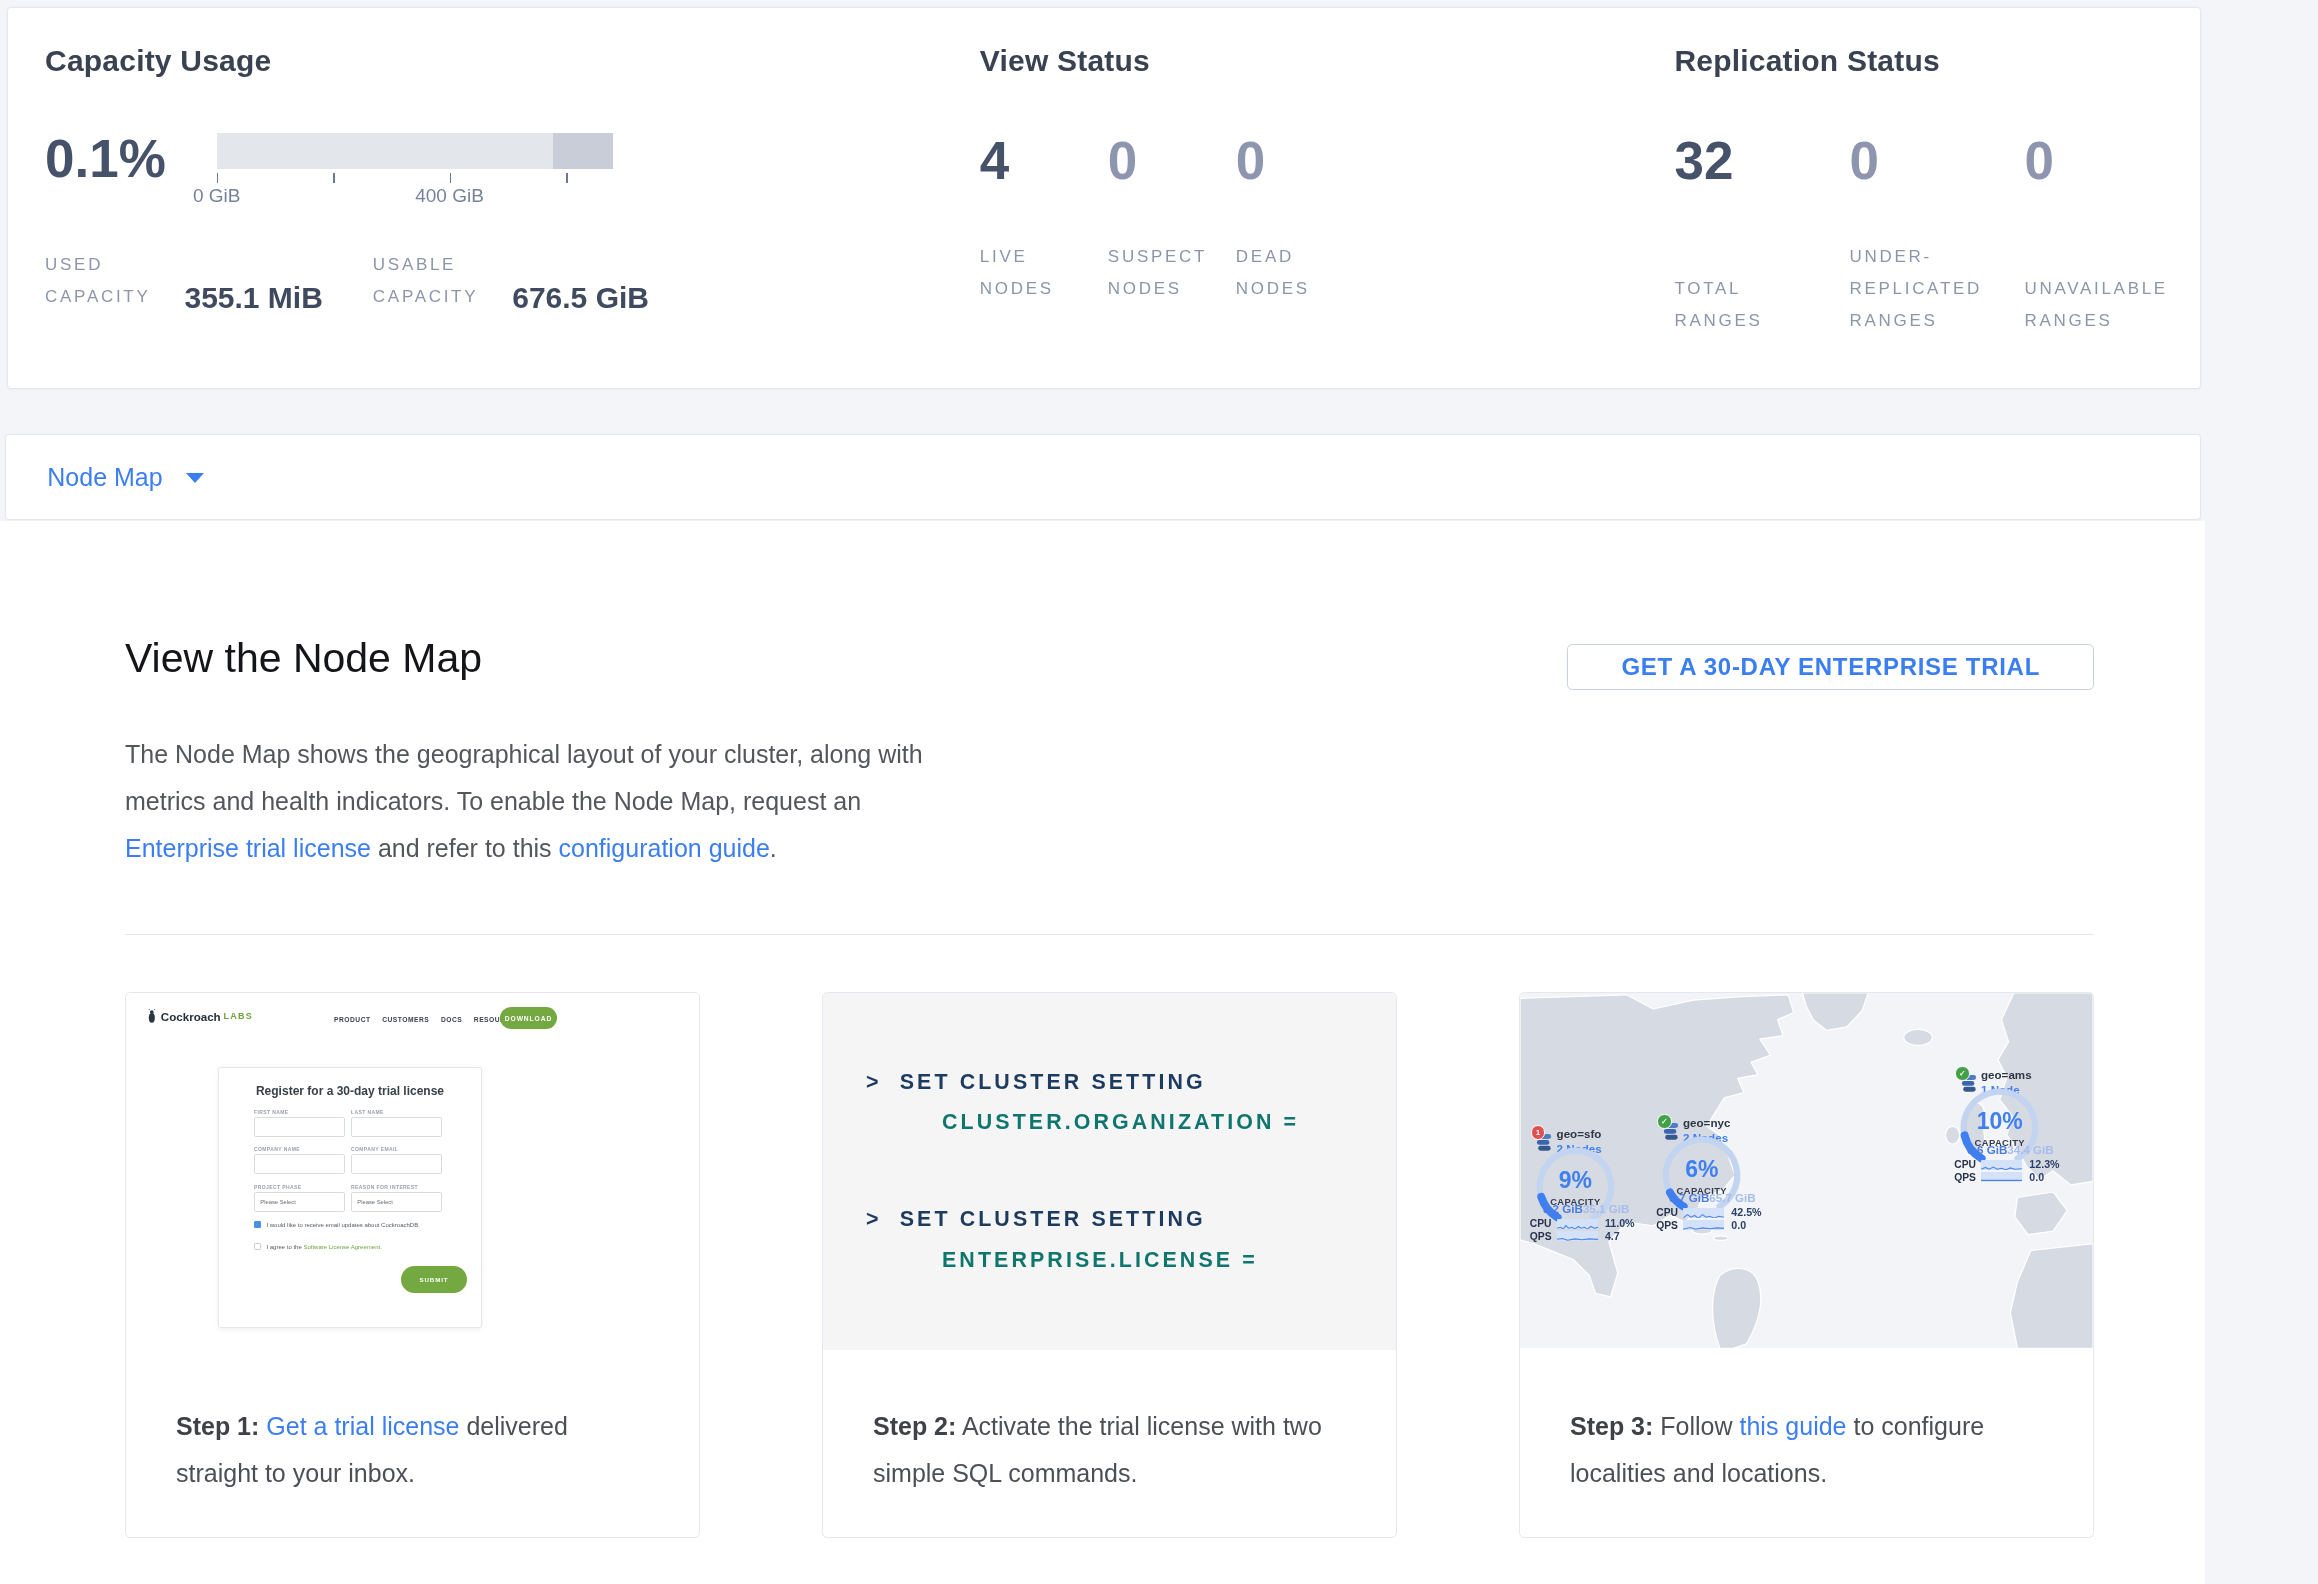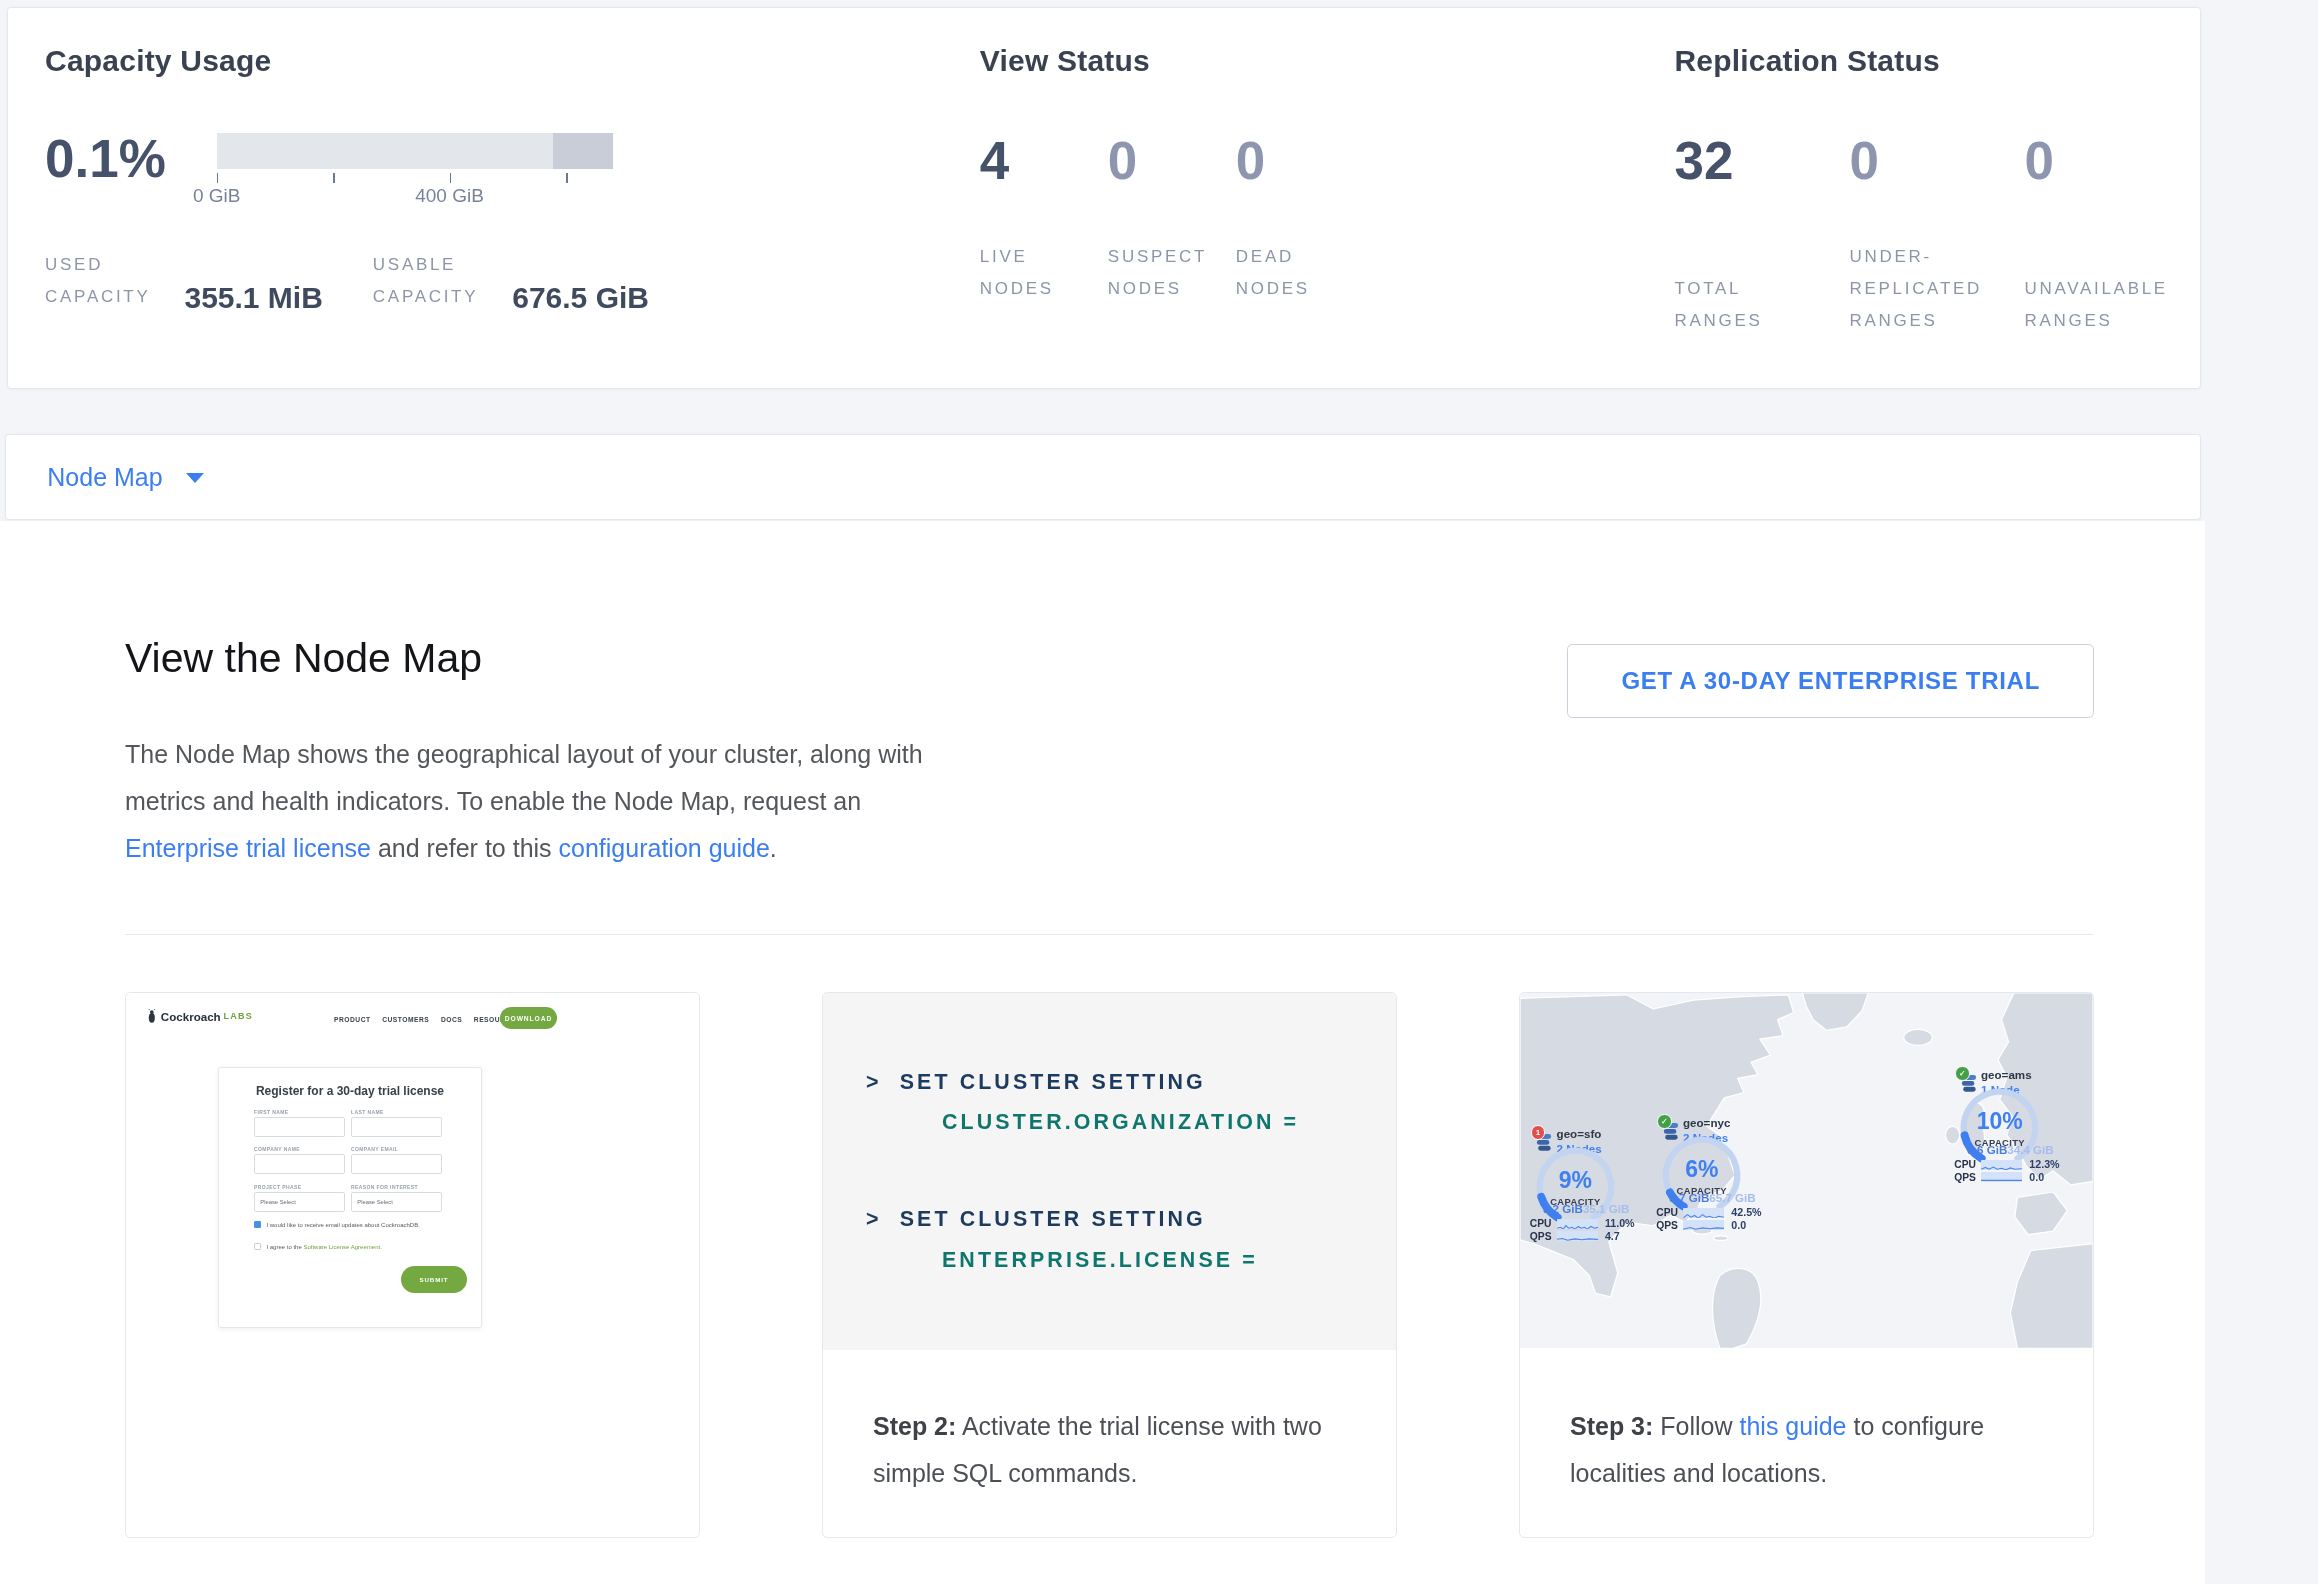--- a/index.html
+++ b/index.html
@@ -47,21 +47,21 @@
   .nm-label{margin-left:41px;font-size:25px;font-weight:500;color:#3b7ef2;}
   .nm-caret{width:0;height:0;border-left:9px solid transparent;border-right:9px solid transparent;
     border-top:10.7px solid #3b7ef2;margin-left:23px;margin-top:2.7px;}
 
   
   .content{position:absolute;left:0;right:0;top:521px;bottom:0;background:#fff;}
   .vh{position:absolute;left:125px;top:114px;font-size:41px;font-weight:500;color:#141519;margin:0;}
   .intro-p{position:absolute;left:125px;top:185px;width:847px;font-size:25px;line-height:47px;color:#53565b;}
   .blue{color:#3b7ef2;cursor:pointer;}
   .trial-btn{position:absolute;right:111px;top:123px;background:#fff;border:1.8px solid #c9d0dc;border-radius:5.3px;
-    padding:22px 53px;font-size:24px;font-weight:600;letter-spacing:0.7px;color:#3b7ef2;cursor:pointer;
+    padding:8px 53px;font-size:24px;font-weight:600;letter-spacing:0.7px;color:#3b7ef2;cursor:pointer;
     font-family:"Liberation Sans",sans-serif;}
   .divider{position:absolute;left:125px;right:111px;top:413px;height:0.9px;background:#e5e7ea;}
 
   .cards{position:absolute;left:125px;right:111px;top:471px;height:547px;display:flex;justify-content:space-between;}
   .card{width:575px;height:546px;background:#fff;border:0.9px solid #e4e8ee;border-radius:5.3px;
     box-sizing:border-box;overflow:hidden;position:relative;}
   .card-media{position:relative;width:100%;height:357px;overflow:hidden;}
   .card-body{padding:53px 50px 0;font-size:25px;line-height:47px;color:#4c5056;}
   .card-body b{color:#3e4248;}
 
@@ -250,20 +250,23 @@
                 <span class="ms-ctext">I would like to receive email updates about CockroachDB.</span>
               </div>
               <div class="ms-check" style="top:175px">
                 <span class="ms-box off"></span>
                 <span class="ms-ctext"><span>I agree to the </span><span class="ms-green">Software License Agreement.</span></span>
               </div>
               <div class="ms-submit">SUBMIT</div>
             </div>
           </div>
         </div>
+        <div class="card-body">
+          <b>Step 1:</b><span> </span><span class="blue">Get a trial license</span><span> delivered straight to your inbox.</span>
+        </div>
       </div>
 
       <div class="card">
         <div class="card-media code-media">
           <div class="codeline navy cl1"><span>&gt;</span>&nbsp;&nbsp;<span>SET CLUSTER SETTING</span></div>
           <div class="codeline green cl2">CLUSTER.ORGANIZATION =</div>
           <div class="codeline navy cl3"><span>&gt;</span>&nbsp;&nbsp;<span>SET CLUSTER SETTING</span></div>
           <div class="codeline green cl4">ENTERPRISE.LICENSE =</div>
         </div>
         <div class="card-body">

